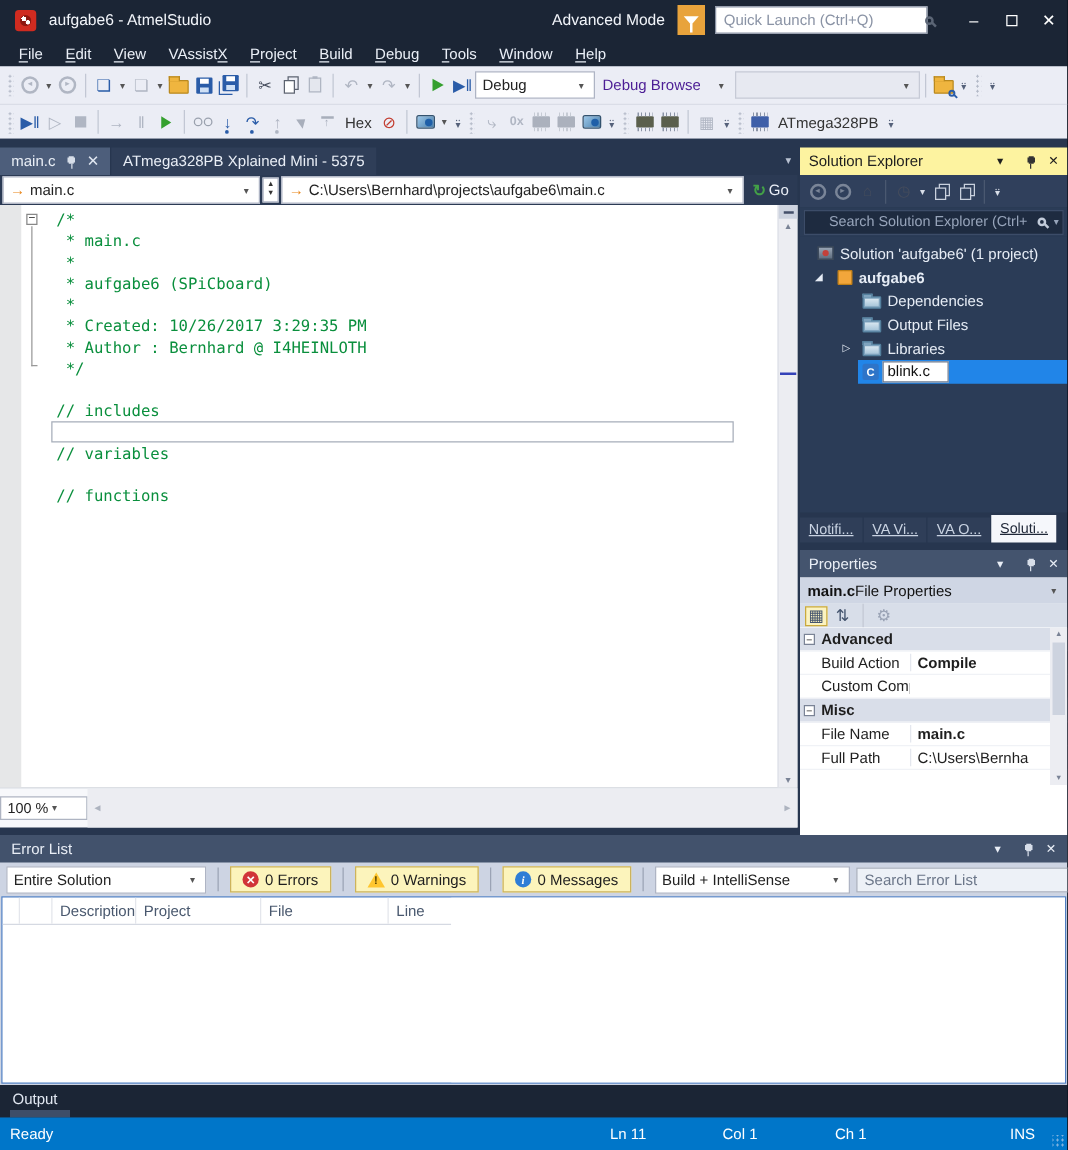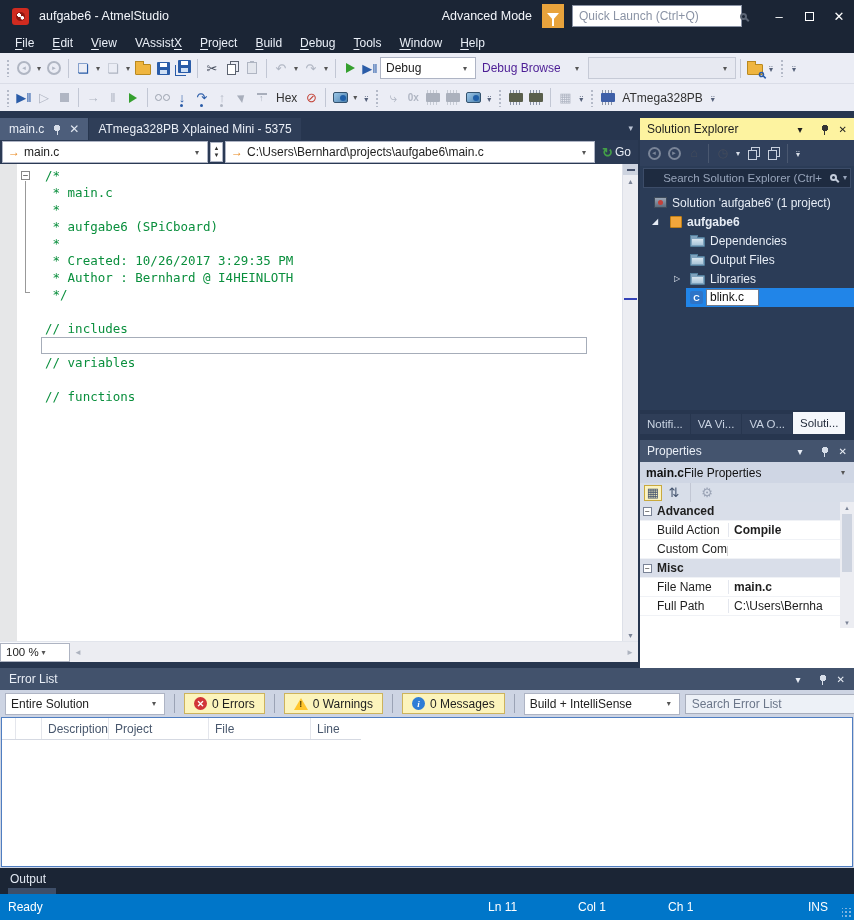--- a/index.html
+++ b/index.html
@@ -123,21 +123,21 @@
   .foldbox{position:absolute;left:21px;top:7px;width:9px;height:9px;border:1px solid #888;background:#fff;
            font:9px/7px "DejaVu Sans Mono",monospace;color:#444;text-align:center;}
   .foldline{position:absolute;left:25px;top:17px;width:5px;height:112px;border-left:1px solid #999;border-bottom:1px solid #999;}
   .vsb{position:absolute;right:0;top:0;bottom:0;width:16px;background:#ECEDF2;border-left:1px solid #DDE0E8;}
   .vsplit{height:11px;background:#CDD3DF;display:flex;align-items:center;justify-content:center;}
   .vsplit::before{content:"";width:8px;border-top:2px solid #44506A;}
   .sarr{height:12px;display:flex;align-items:center;justify-content:center;color:#7A8396;font-size:7px;}
   .sarr.dn{position:absolute;bottom:0;left:0;right:0;}
   .cmark{position:absolute;left:1px;right:1px;top:134px;height:2px;background:#3442B8;}
 
-  .ebottom{height:21px;background:#F7F8FB;display:flex;align-items:center;border-top:1px solid #E2E5EC;}
+  .ebottom{height:32px;background:#F7F8FB;display:flex;align-items:center;border-top:1px solid #E2E5EC;}
   .zoomc{width:70px;height:19px;background:#fff;border:1px solid #AEB4C2;font-size:11.5px;display:flex;align-items:center;padding:0 2px 0 5px;color:#222;flex:none;}
   .hsb{flex:1;height:100%;background:#ECEDF2;display:flex;align-items:center;justify-content:space-between;color:#ADB3BF;font-size:8px;padding:0 4px;}
 
   
   .phead{height:22px;display:flex;align-items:center;padding:0 7px;font-size:12px;flex:none;}
   .phead.yellow{background:#FDF3A0;color:#1E1E1E;}
   .phead.slate{background:#44546E;color:#E9EEF6;}
   .psp{flex:1;}
   .phico{margin-left:9px;font-size:10px;display:flex;align-items:center;}
   .phead.yellow .i-pin::before,.phead.yellow .i-pin::after{background:#333;box-shadow:-2px 0 0 -1px #333,2px 0 0 -1px #333;}
@@ -162,21 +162,21 @@
   .tlabel.editbox{background:#fff;color:#111;border:1px solid #6E7A8E;padding:0 14px 1px 3px;margin-left:3px;font-size:12px;}
   .i-sol{width:13px;height:11px;background:linear-gradient(#9AA6B5,#5E6C7E);border:1px solid #3E4A5A;position:relative;flex:none;}
   .i-sol::after{content:"";position:absolute;width:5px;height:5px;border-radius:50%;background:#C4403A;left:3px;top:2px;}
   .i-proj{width:12px;height:12px;background:#F2A63B;border:1px solid #C07F17;border-radius:1px;flex:none;}
   .t-folder{width:15px;height:10px;background:#7FA3BE;border:1px solid #54809E;border-radius:1px;position:relative;margin-top:2px;flex:none;}
   .t-folder::before{content:"";position:absolute;top:-3px;left:-1px;width:6px;height:2px;background:#7FA3BE;border:1px solid #54809E;border-bottom:none;}
   .t-folder::after{content:"";position:absolute;inset:1px;background:linear-gradient(#D8E6F0,#A9C6DA);}
   .i-cfile{width:13px;height:13px;background:#2E74C8;border-radius:2px;color:#fff;font:bold 9px "Liberation Sans",sans-serif;display:flex;align-items:center;justify-content:center;flex:none;}
 
   .ptabs{height:24px;display:flex;align-items:flex-end;gap:1px;padding-top:2px;flex:none;}
-  .ptab{height:20px;padding:0 7px;display:flex;align-items:center;background:#2F3E58;color:#C9D3E2;font-size:11.5px;}
+  .ptab{height:20px;padding:0 7px;display:flex;align-items:center;background:#2F3E58;color:#C9D3E2;font-size:11.5px;text-decoration:underline;}
   .ptab.active{background:#F5F7FB;color:#1E2737;height:22px;}
 
   .props{flex:1;display:flex;flex-direction:column;margin-top:6px;background:#fff;overflow:hidden;}
   .objrow{height:21px;background:#CFD6E4;display:flex;align-items:center;padding:0 6px;font-size:12px;color:#111;flex:none;}
   .objrow .car{margin-left:auto;}
   .ptb{height:19px;background:#D8DEE9;display:flex;align-items:center;padding:0 4px;gap:3px;flex:none;}
   .ptool{width:18px;height:16px;display:flex;align-items:center;justify-content:center;color:#44546E;font-size:11px;}
   .ptool.hl{background:#FBF3C0;border:1px solid #C9A93E;}
   .pgrid{position:relative;background:#fff;height:126px;overflow:hidden;font-size:12px;flex:none;}
   .prow{height:19px;display:flex;align-items:center;border-bottom:1px solid #F0F2F6;padding-right:14px;}

